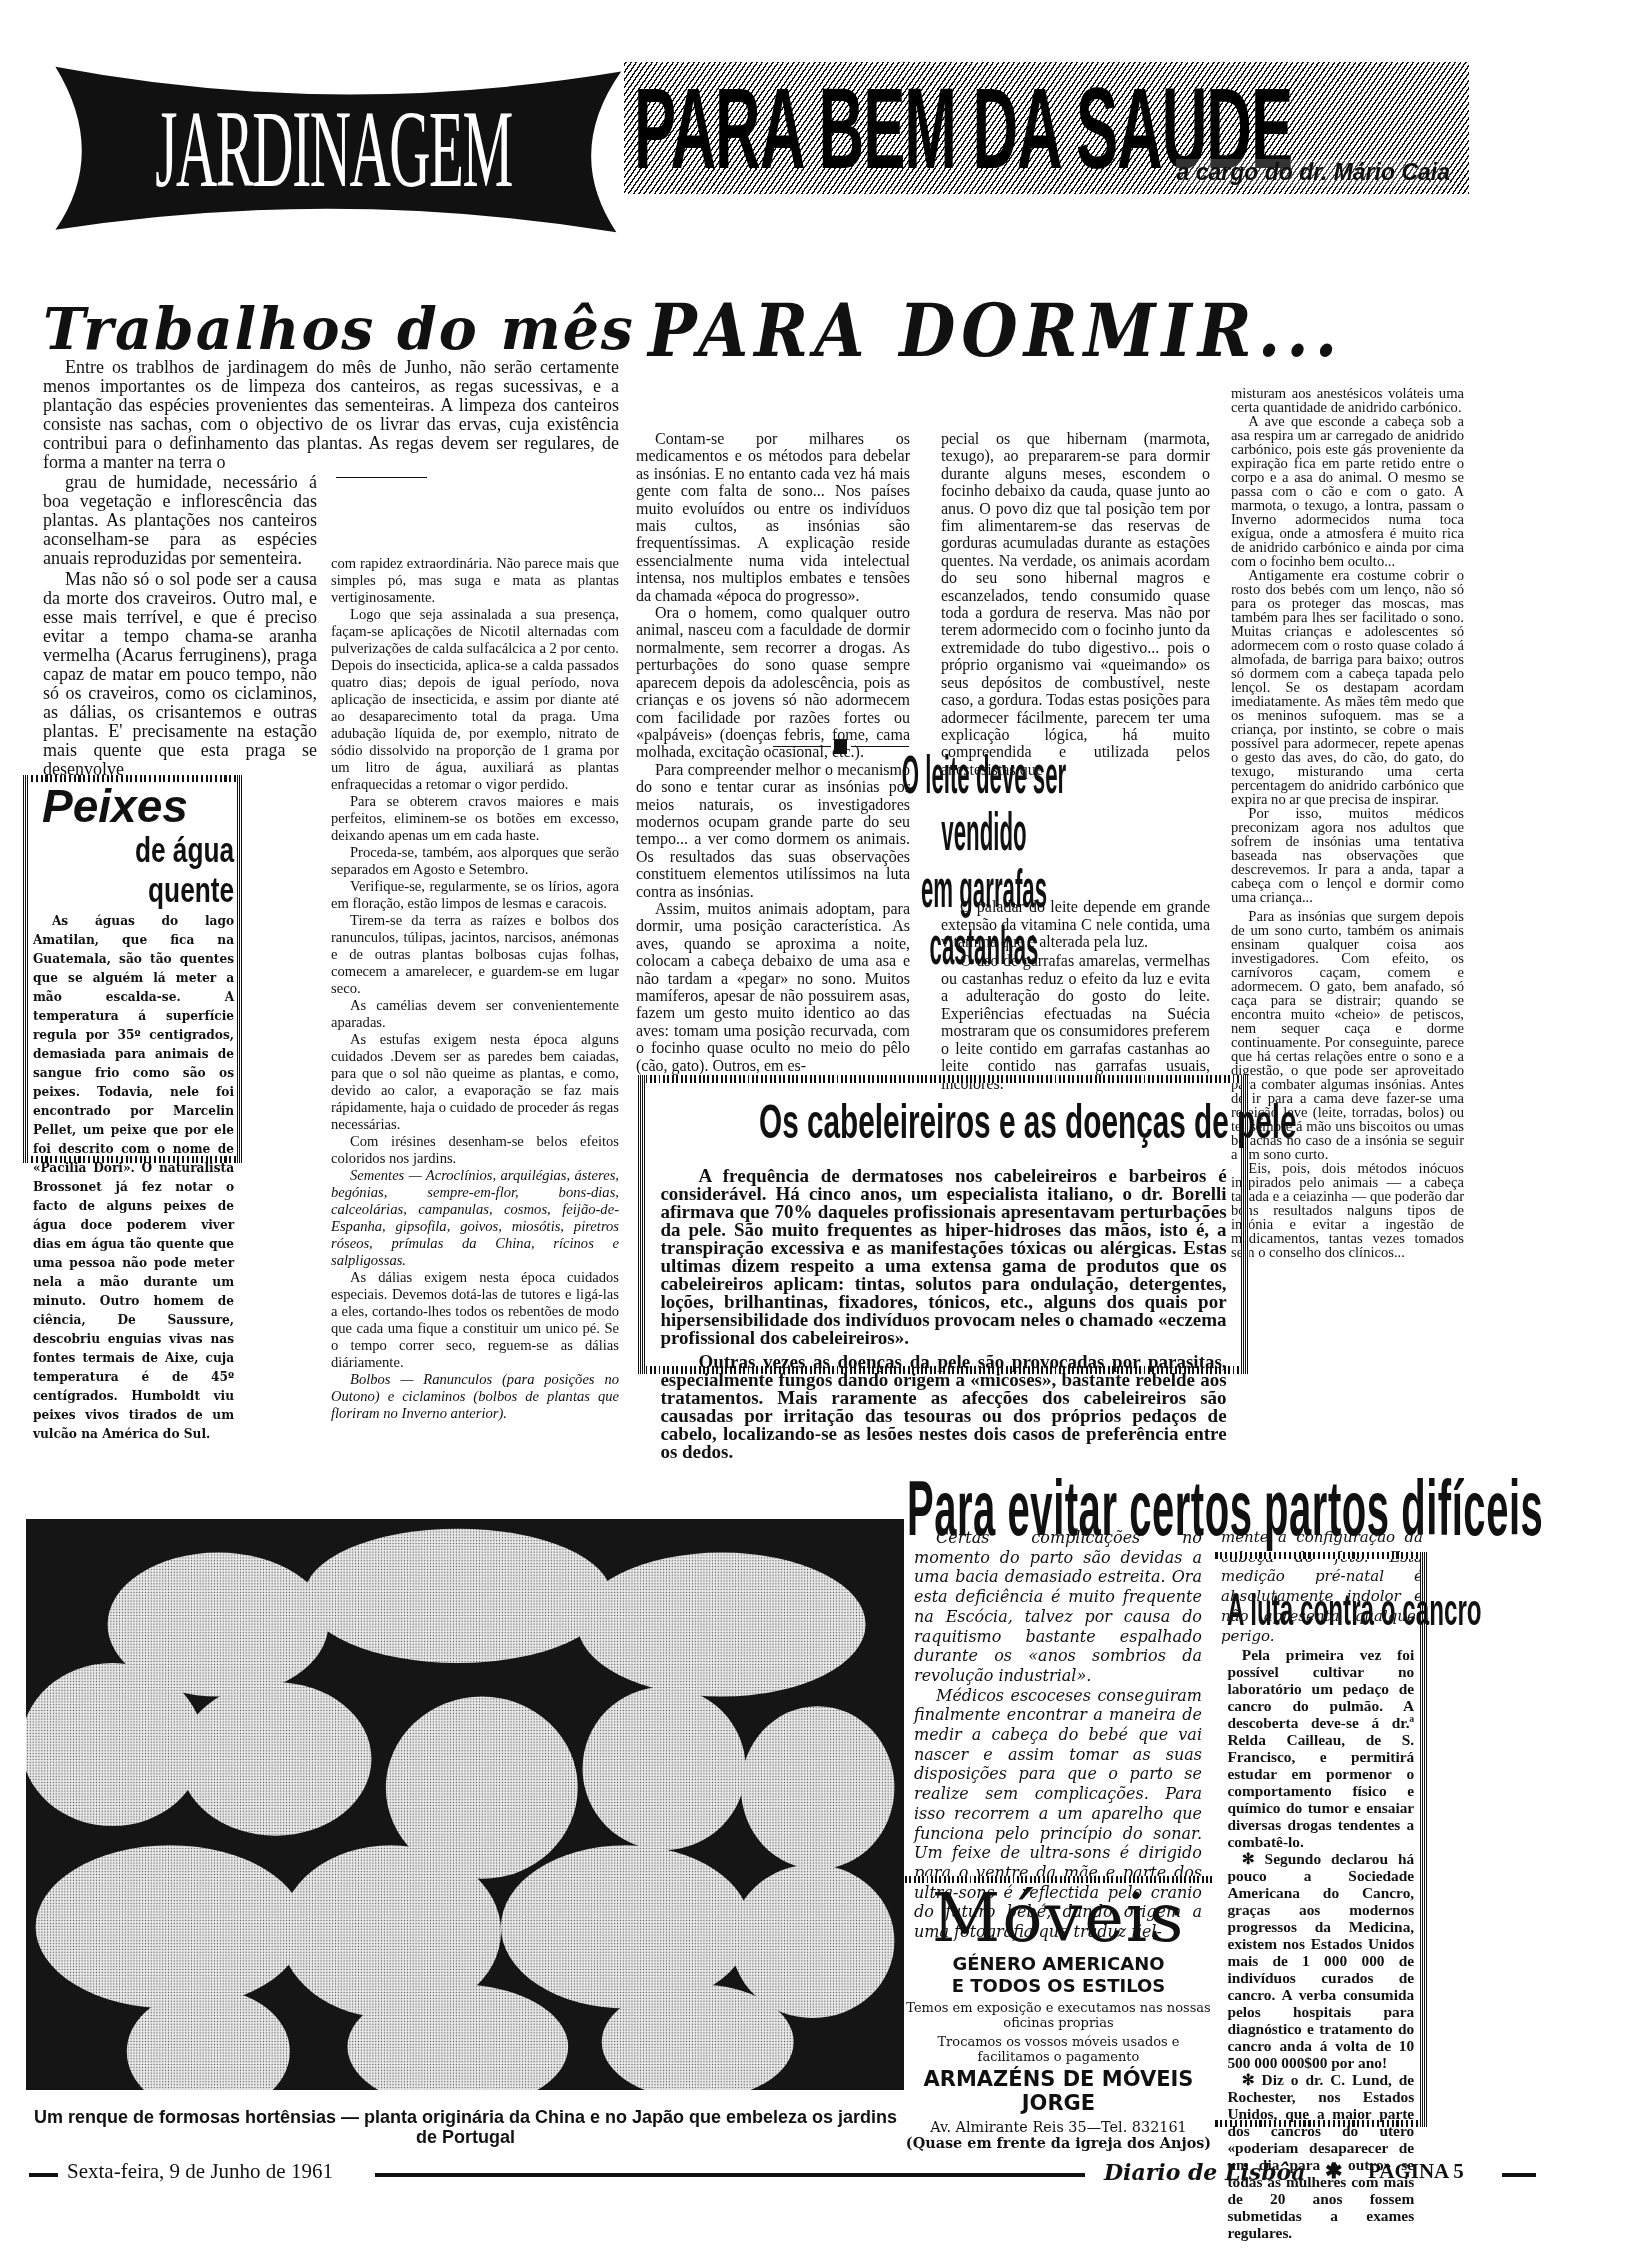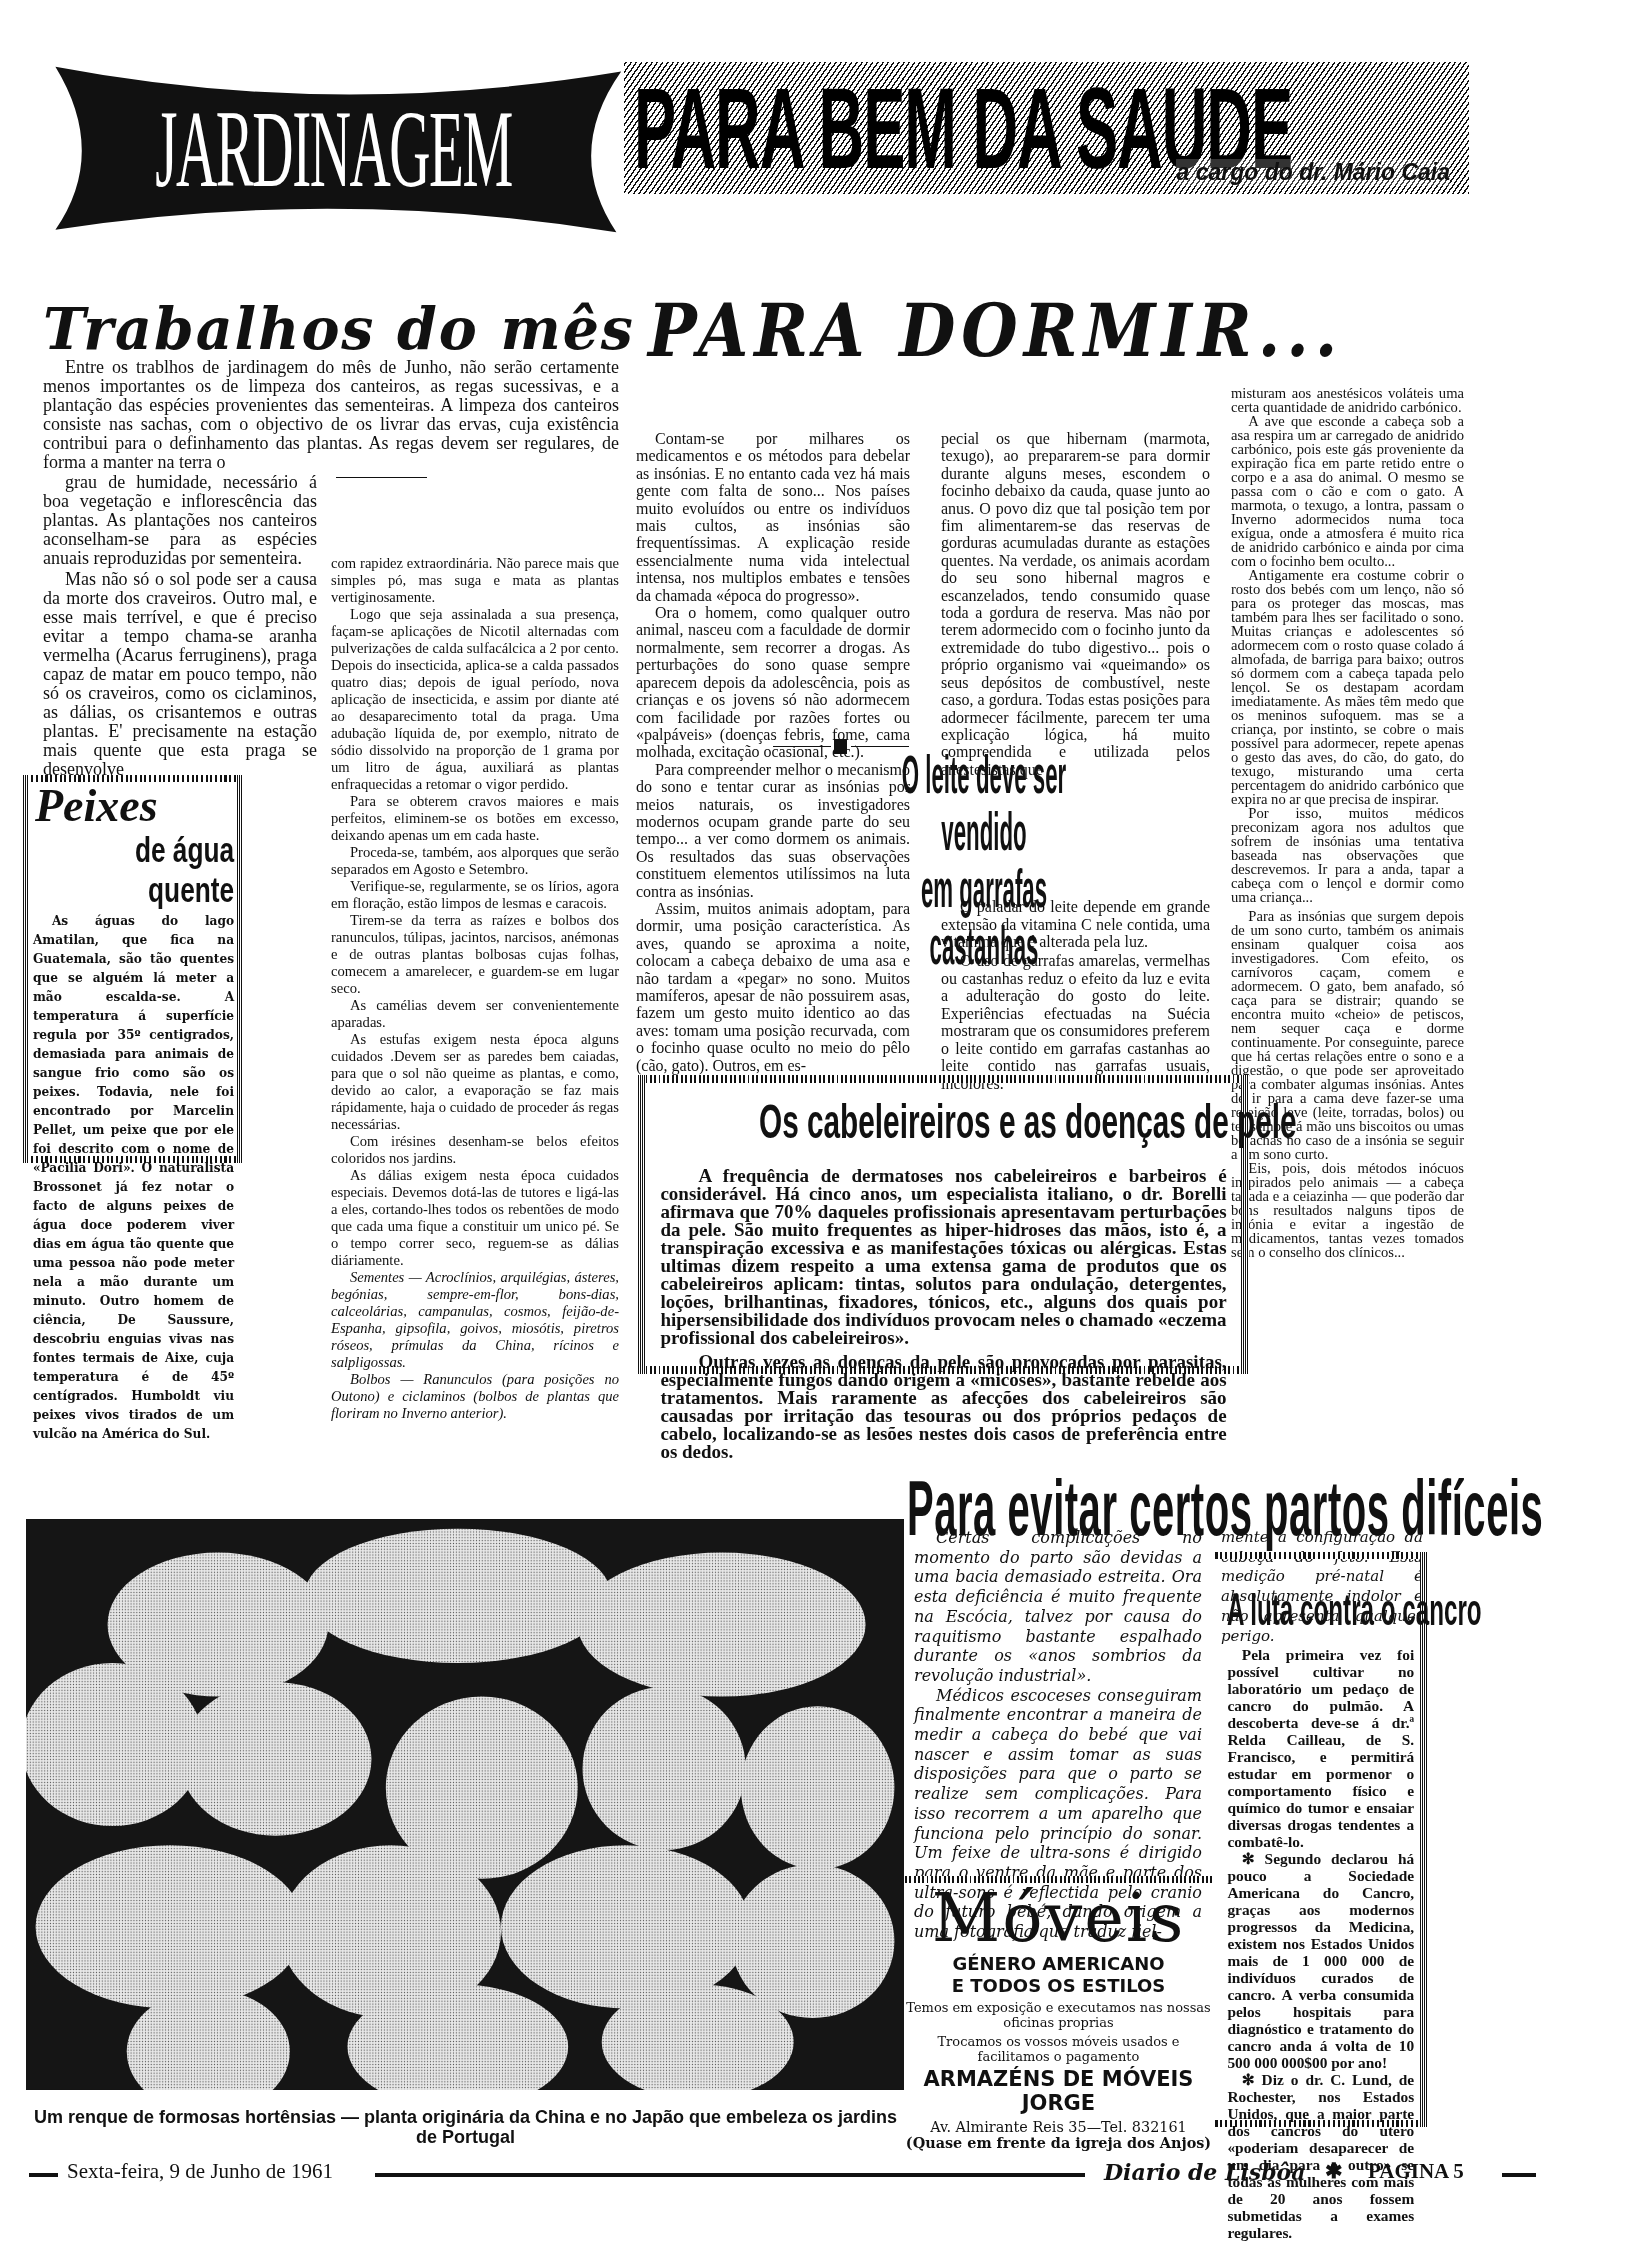--- a/index.html
+++ b/index.html
@@ -24,21 +24,21 @@
   #saude-banner { left:624px; top:62px; width:845px; height:132px;
       background: repeating-linear-gradient(-55deg, #111 0 1.4px, #fff 1.4px 4.3px); }
   #saude-banner .title { position:absolute; left:9.6px; top:0; font-family:"Liberation Sans", sans-serif; font-weight:bold; font-size:115px; line-height:132px;
       transform:scaleX(0.55); transform-origin:left center; white-space:nowrap; color:#000; letter-spacing:-1.9px; }
   #saude-banner .byline { position:absolute; right:19px; bottom:7.7px; font-family:"Liberation Sans", sans-serif; font-style:italic; font-weight:bold; font-size:23px; background:rgba(255,255,255,0.2); }
 
   #dormir-title { left:648px; top:288px; font-family:"DejaVu Serif", serif; font-weight:bold; font-style:italic; font-size:72px; letter-spacing:6.7px; white-space:nowrap; transform:scaleX(0.9); transform-origin:left top; }
 
   #peixes-box { left:23px; top:775px; width:206px; height:374px; border:7.7px solid #111;
       border-image: repeating-linear-gradient(90deg,#111 0 1.9px,#fff 1.9px 4.3px) 16; background:#fff; }
-  #peixes-title { font-family:Liberation Serif, serif; font-weight:bold; font-style:italic; font-size:46px; line-height:48px; margin-left:5px; }
+  #peixes-title { font-family:Liberation Sans, sans-serif; font-weight:bold; font-style:italic; font-size:46px; line-height:48px; margin-left:12px; }
   #peixes-sub { font-family:"Liberation Sans", sans-serif; font-weight:bold; font-size:35px; text-align:right; margin-right:1.9px; transform:scaleX(0.75); transform-origin:right top; }
   #peixes-text { font-family:"DejaVu Serif", serif; font-weight:bold; font-size:12.2px; line-height:19px; text-align:justify; padding:1.9px 1.9px 0 2.9px; }
   #peixes-text p { text-indent:19px; }
 
   #cab-box { left:638px; top:1075px; width:595px; height:283px; border:8.6px solid #111;
       border-image: repeating-linear-gradient(90deg,#111 0 1.9px,#fff 1.9px 4.3px) 18; }
   #cab-title { font-family:"Liberation Sans", sans-serif; font-weight:bold; font-size:48px; text-align:center; margin-top:10.6px; transform:scaleX(0.62); white-space:nowrap; }
   #cab-text { font-family:"Liberation Serif", serif; font-weight:bold; font-size:19px; line-height:18px; text-align:justify; padding:18px 14.4px 0 14.4px; }
   #cab-text p { text-indent:38px; }
   #cab-text p + p { margin-top:6.7px; }
@@ -101,22 +101,22 @@
 <div class="abs narrow" style="left:331px; top:511px; width:288px; font-size:14.6px; line-height:17px; text-align:justify;">
   <p>com rapidez extraordinária. Não parece mais que simples pó, mas suga e mata as plantas vertiginosamente.</p>
   <p style="text-indent:19px">Logo que seja assinalada a sua presença, façam-se aplicações de Nicotil alternadas com pulverizações de calda sulfacálcica a 2 por cento. Depois do insecticida, aplica-se a calda passados quatro dias; depois de igual período, nova aplicação de insecticida, e assim por diante até ao desaparecimento total da praga. Uma adubação líquida de, por exemplo, nitrato de sódio dissolvido na proporção de 1 grama por um litro de água, auxiliará as plantas enfraquecidas a retomar o vigor perdido.</p>
   <p style="text-indent:19px">Para se obterem cravos maiores e mais perfeitos, eliminem-se os botões em excesso, deixando apenas um em cada haste.</p>
   <p style="text-indent:19px">Proceda-se, também, aos alporques que serão separados em Agosto e Setembro.</p>
   <p style="text-indent:19px">Verifique-se, regularmente, se os lírios, agora em floração, estão limpos de lesmas e caracois.</p>
   <p style="text-indent:19px">Tirem-se da terra as raízes e bolbos dos ranunculos, túlipas, jacintos, narcisos, anémonas e de outras plantas bolbosas cujas folhas, comecem a amarelecer, e guardem-se em lugar seco.</p>
   <p style="text-indent:19px">As camélias devem ser convenientemente aparadas.</p>
   <p style="text-indent:19px">As estufas exigem nesta época alguns cuidados .Devem ser as paredes bem caiadas, para que o sol não queime as plantas, e como, devido ao calor, a evaporação se faz mais rápidamente, haja o cuidado de proceder ás regas necessárias.</p>
   <p style="text-indent:19px">Com irésines desenham-se belos efeitos coloridos nos jardins.</p>
+  <p style="text-indent:19px; font-style:italic">Sementes — Acroclínios, arquilégias, ásteres, begónias, sempre-em-flor, bons-dias, calceolárias, campanulas, cosmos, feijão-de-Espanha, gipsofila, goivos, miosótis, piretros róseos, prímulas da China, rícinos e salpligossas.</p>
   <p style="text-indent:19px">As dálias exigem nesta época cuidados especiais. Devemos dotá-las de tutores e ligá-las a eles, cortando-lhes todos os rebentões de modo que cada uma fique a constituir um unico pé. Se o tempo correr seco, reguem-se as dálias diáriamente.</p>
-  <p style="text-indent:19px; font-style:italic">Sementes — Acroclínios, arquilégias, ásteres, begónias, sempre-em-flor, bons-dias, calceolárias, campanulas, cosmos, feijão-de-Espanha, gipsofila, goivos, miosótis, piretros róseos, prímulas da China, rícinos e salpligossas.</p>
   <p style="text-indent:19px; font-style:italic">Bolbos — Ranunculos (para posições no Outono) e ciclaminos (bolbos de plantas que floriram no Inverno anterior).</p>
 </div>
 
 <div id="peixes-box" class="abs">
   <div id="peixes-title">Peixes</div>
   <div id="peixes-sub">de água quente</div>
   <div id="peixes-text">
     <p>As águas do lago Amatilan, que fica na Guatemala, são tão quentes que se alguém lá meter a mão escalda-se. A temperatura á superfície regula por 35º centigrados, demasiada para animais de sangue frio como são os peixes. Todavia, nele foi encontrado por Marcelin Pellet, um peixe que por ele foi descrito com o nome de «Pacilia Dori». O naturalista Brossonet já fez notar o facto de alguns peixes de água doce poderem viver dias em água tão quente que uma pessoa não pode meter nela a mão durante um minuto. Outro homem de ciência, De Saussure, descobriu enguias vivas nas fontes termais de Aixe, cuja temperatura é de 45º centígrados. Humboldt viu peixes vivos tirados de um vulcão na América do Sul.</p>
   </div>
 </div>

